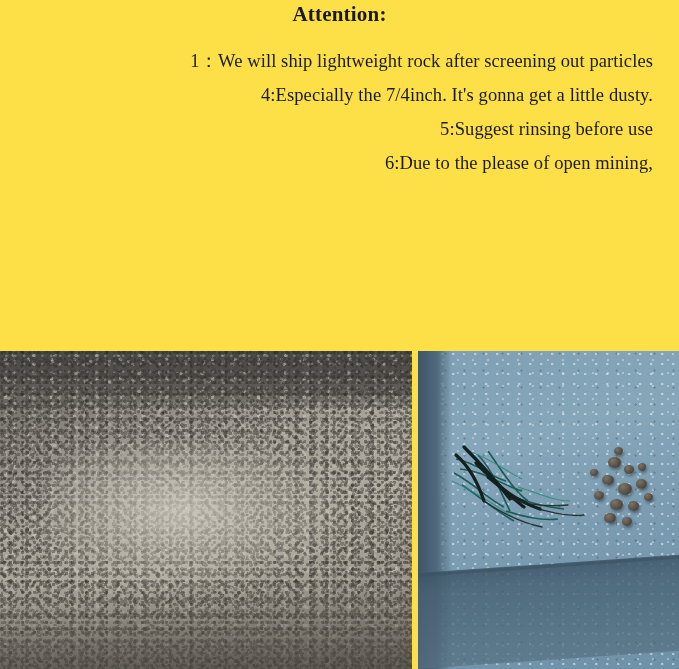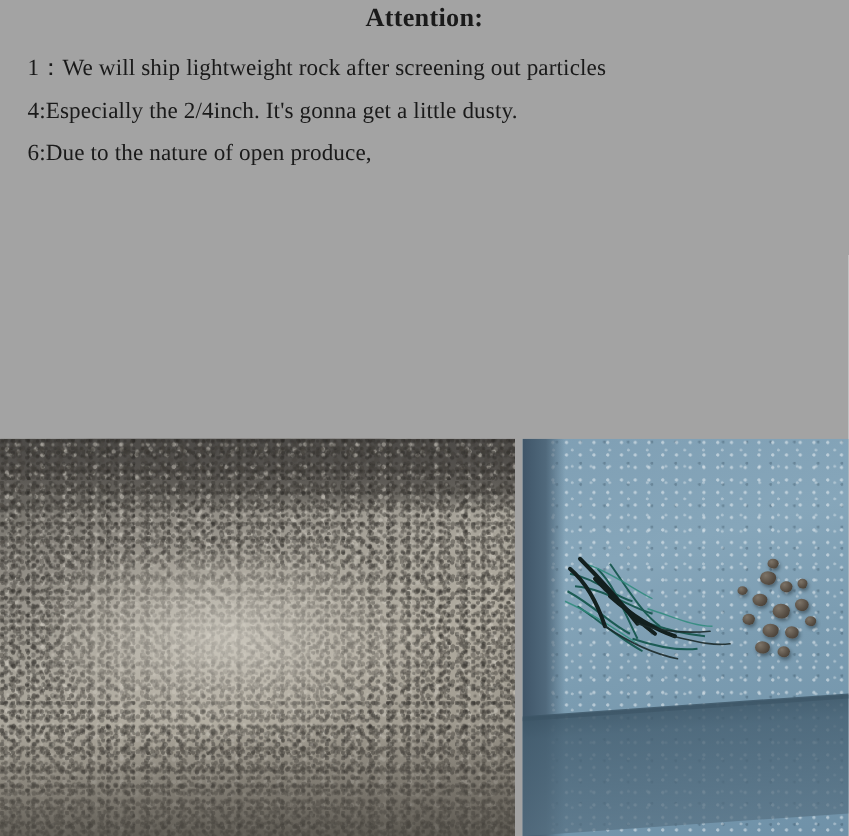--- a/index.html
+++ b/index.html
@@ -11,39 +11,40 @@
     height: 669px;
     background: #ffffff;
     font-family: "Liberation Serif", serif;
     color: #1a1a1a;
     overflow: hidden;
   }
   .page {
     position: relative;
     width: 679px;
     height: 669px;
-    background: #a3a3a3;
+    background: #fde047;
   }
   .notice {
     padding: 0 10px;
     box-sizing: border-box;
   }
   .notice-title {
     text-align: center;
     font-weight: bold;
     font-size: 21px;
     line-height: 28px;
     margin: 0 0 10px 0;
     padding-top: 0px;
     letter-spacing: 0.2px;
   }
   .notice-lines {
-    margin: 4px;
+    margin: 16px;
     padding: 0 0 0 8px;
     list-style: none;
+    text-align: right;
   }
   .notice-line {
     font-size: 18.5px;
     line-height: 34px;
     white-space: nowrap;
     letter-spacing: 0.1px;
   }
   .images {
     position: absolute;
     left: 0;
@@ -204,22 +205,23 @@
 </head>
 <body>
 
 <div class="page">
 
   <div class="notice-wrap">
     <div class="notice">
       <div class="notice-title">Attention:</div>
       <ul class="notice-lines">
         <li class="notice-line">1：We will ship lightweight rock after screening out particles</li>
-        <li class="notice-line">4:Especially the 2/4inch. It's gonna get a little dusty.</li>
-        <li class="notice-line">6:Due to the nature of open produce,</li>
+        <li class="notice-line">4:Especially the 7/4inch. It's gonna get a little dusty.</li>
+        <li class="notice-line">5:Suggest rinsing before use</li>
+        <li class="notice-line">6:Due to the please of open mining,</li>
       </ul>
     </div>
   </div>
 
   <div class="images">
 
     <div class="photo photo-left">
       <div class="gravel-bg"></div>
       <div class="gravel-slab"></div>
       <div class="gravel-dark-top"></div>

